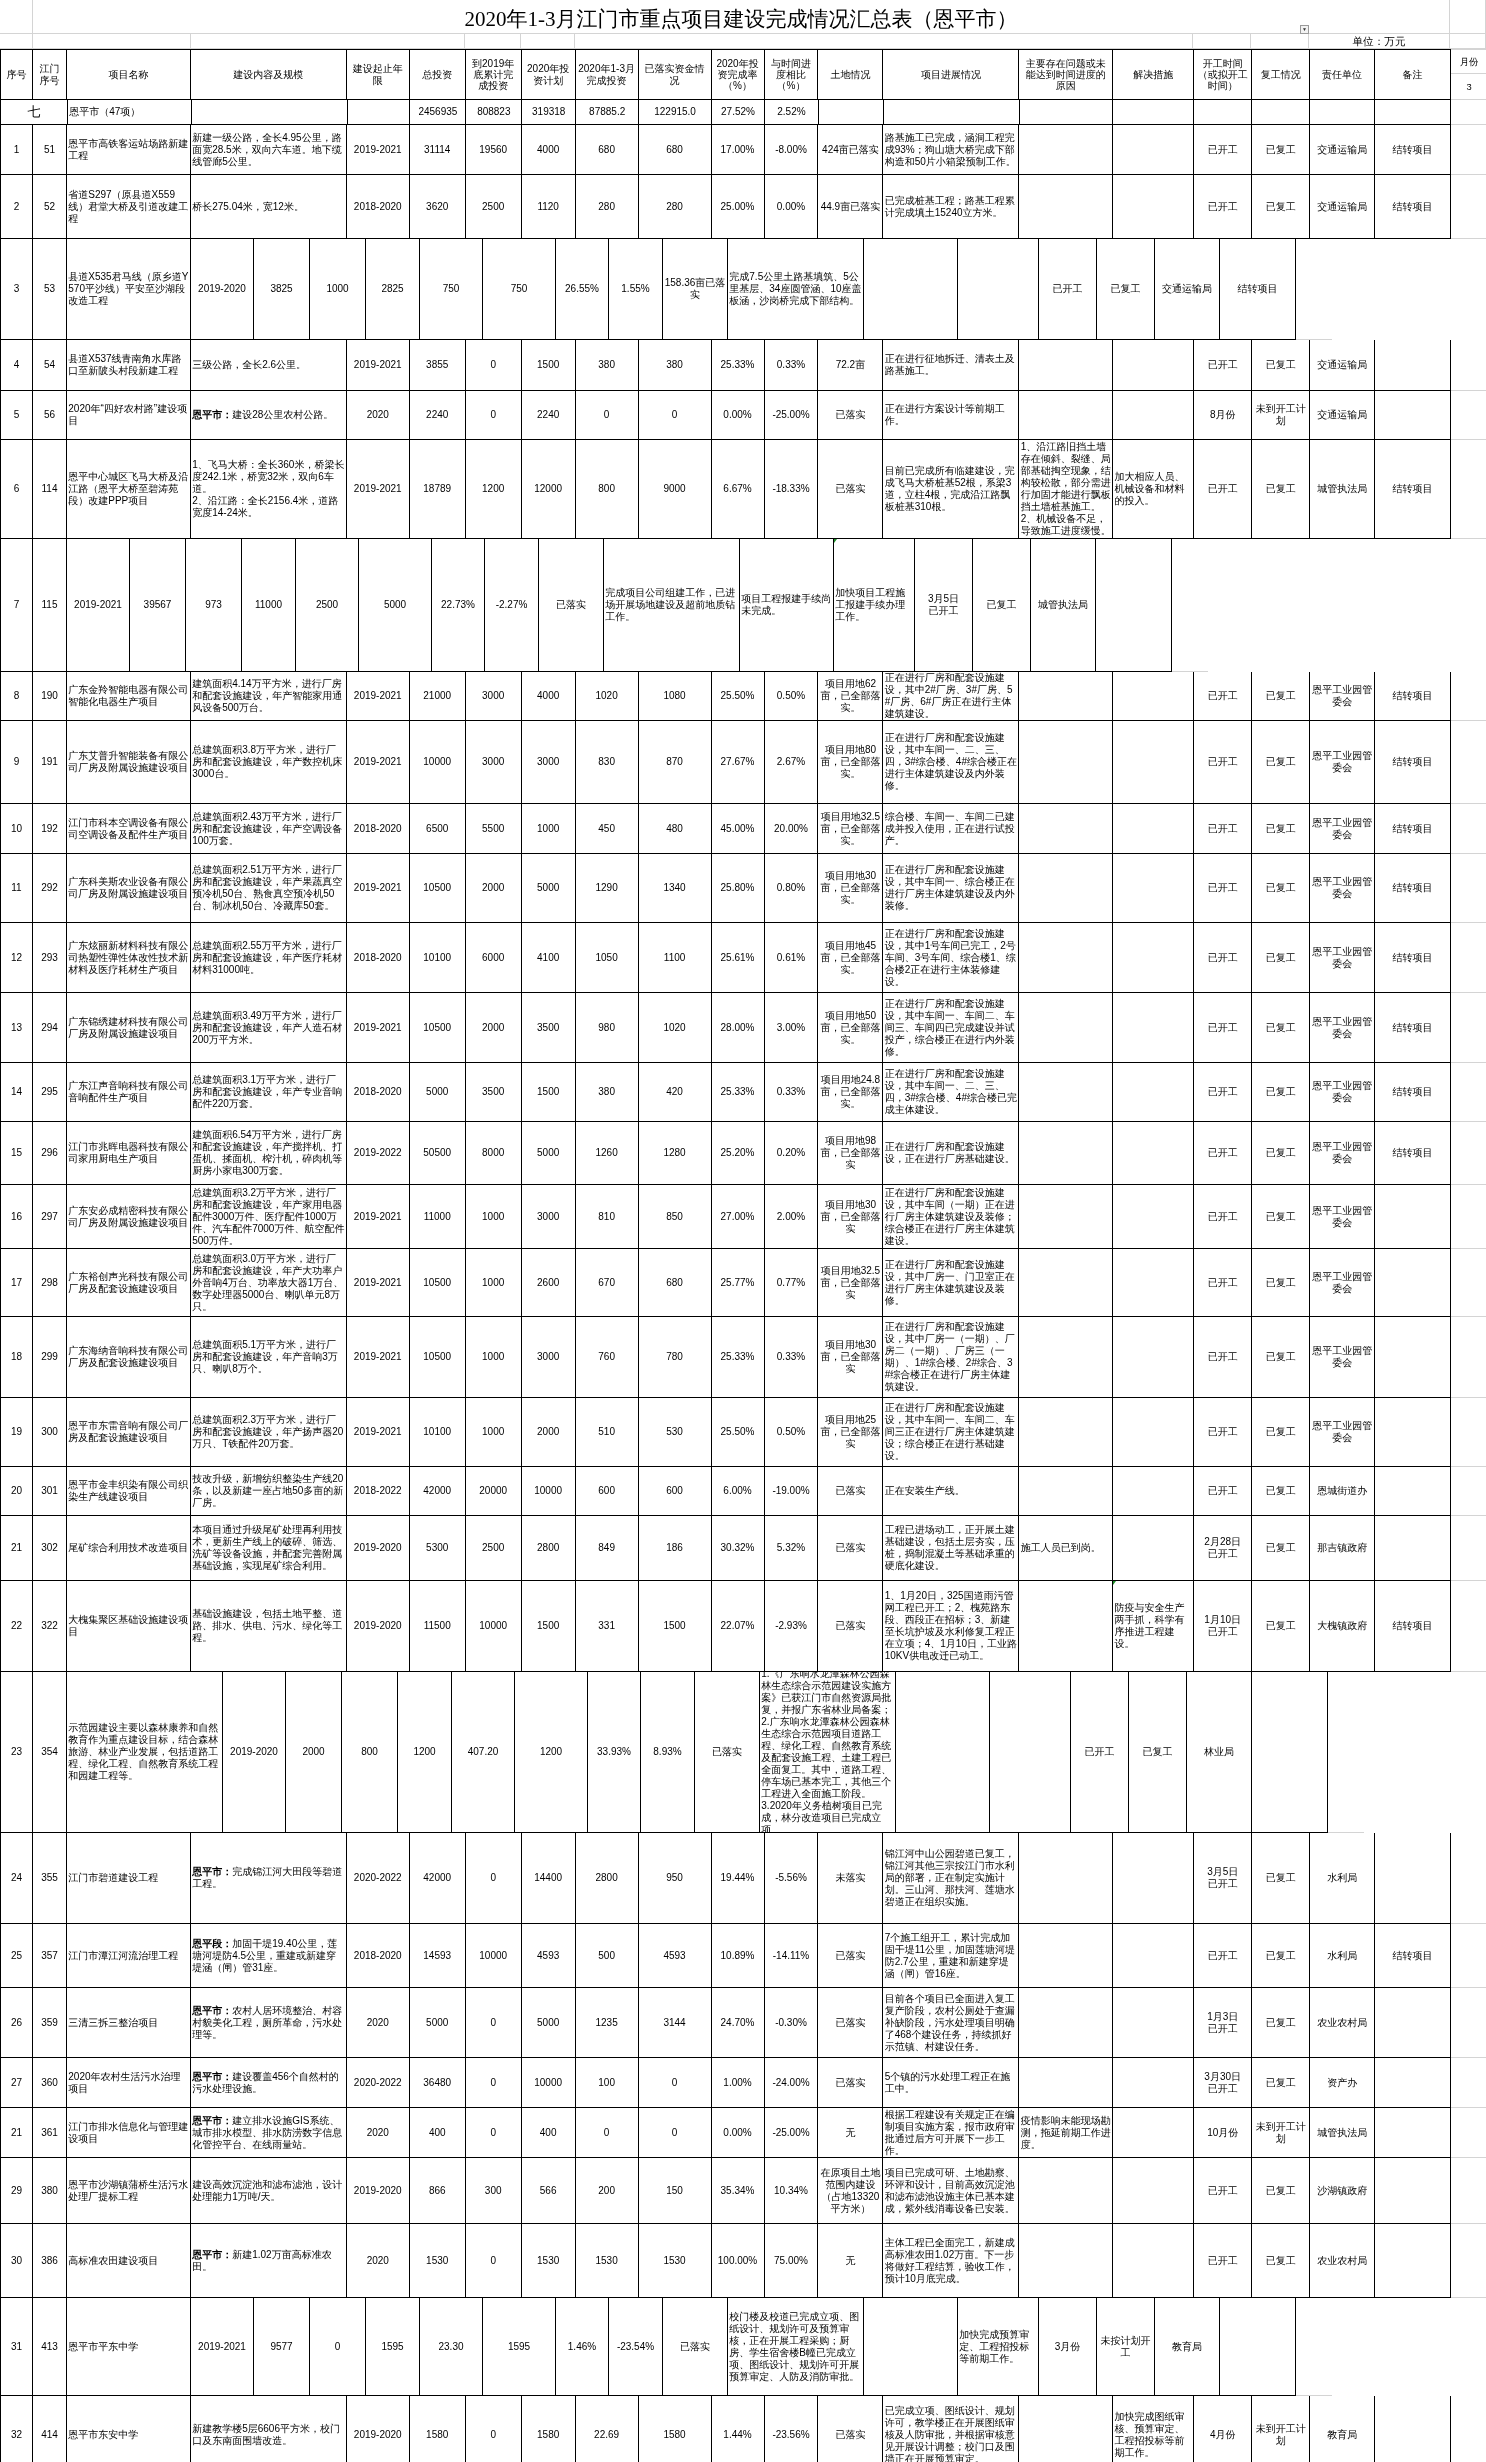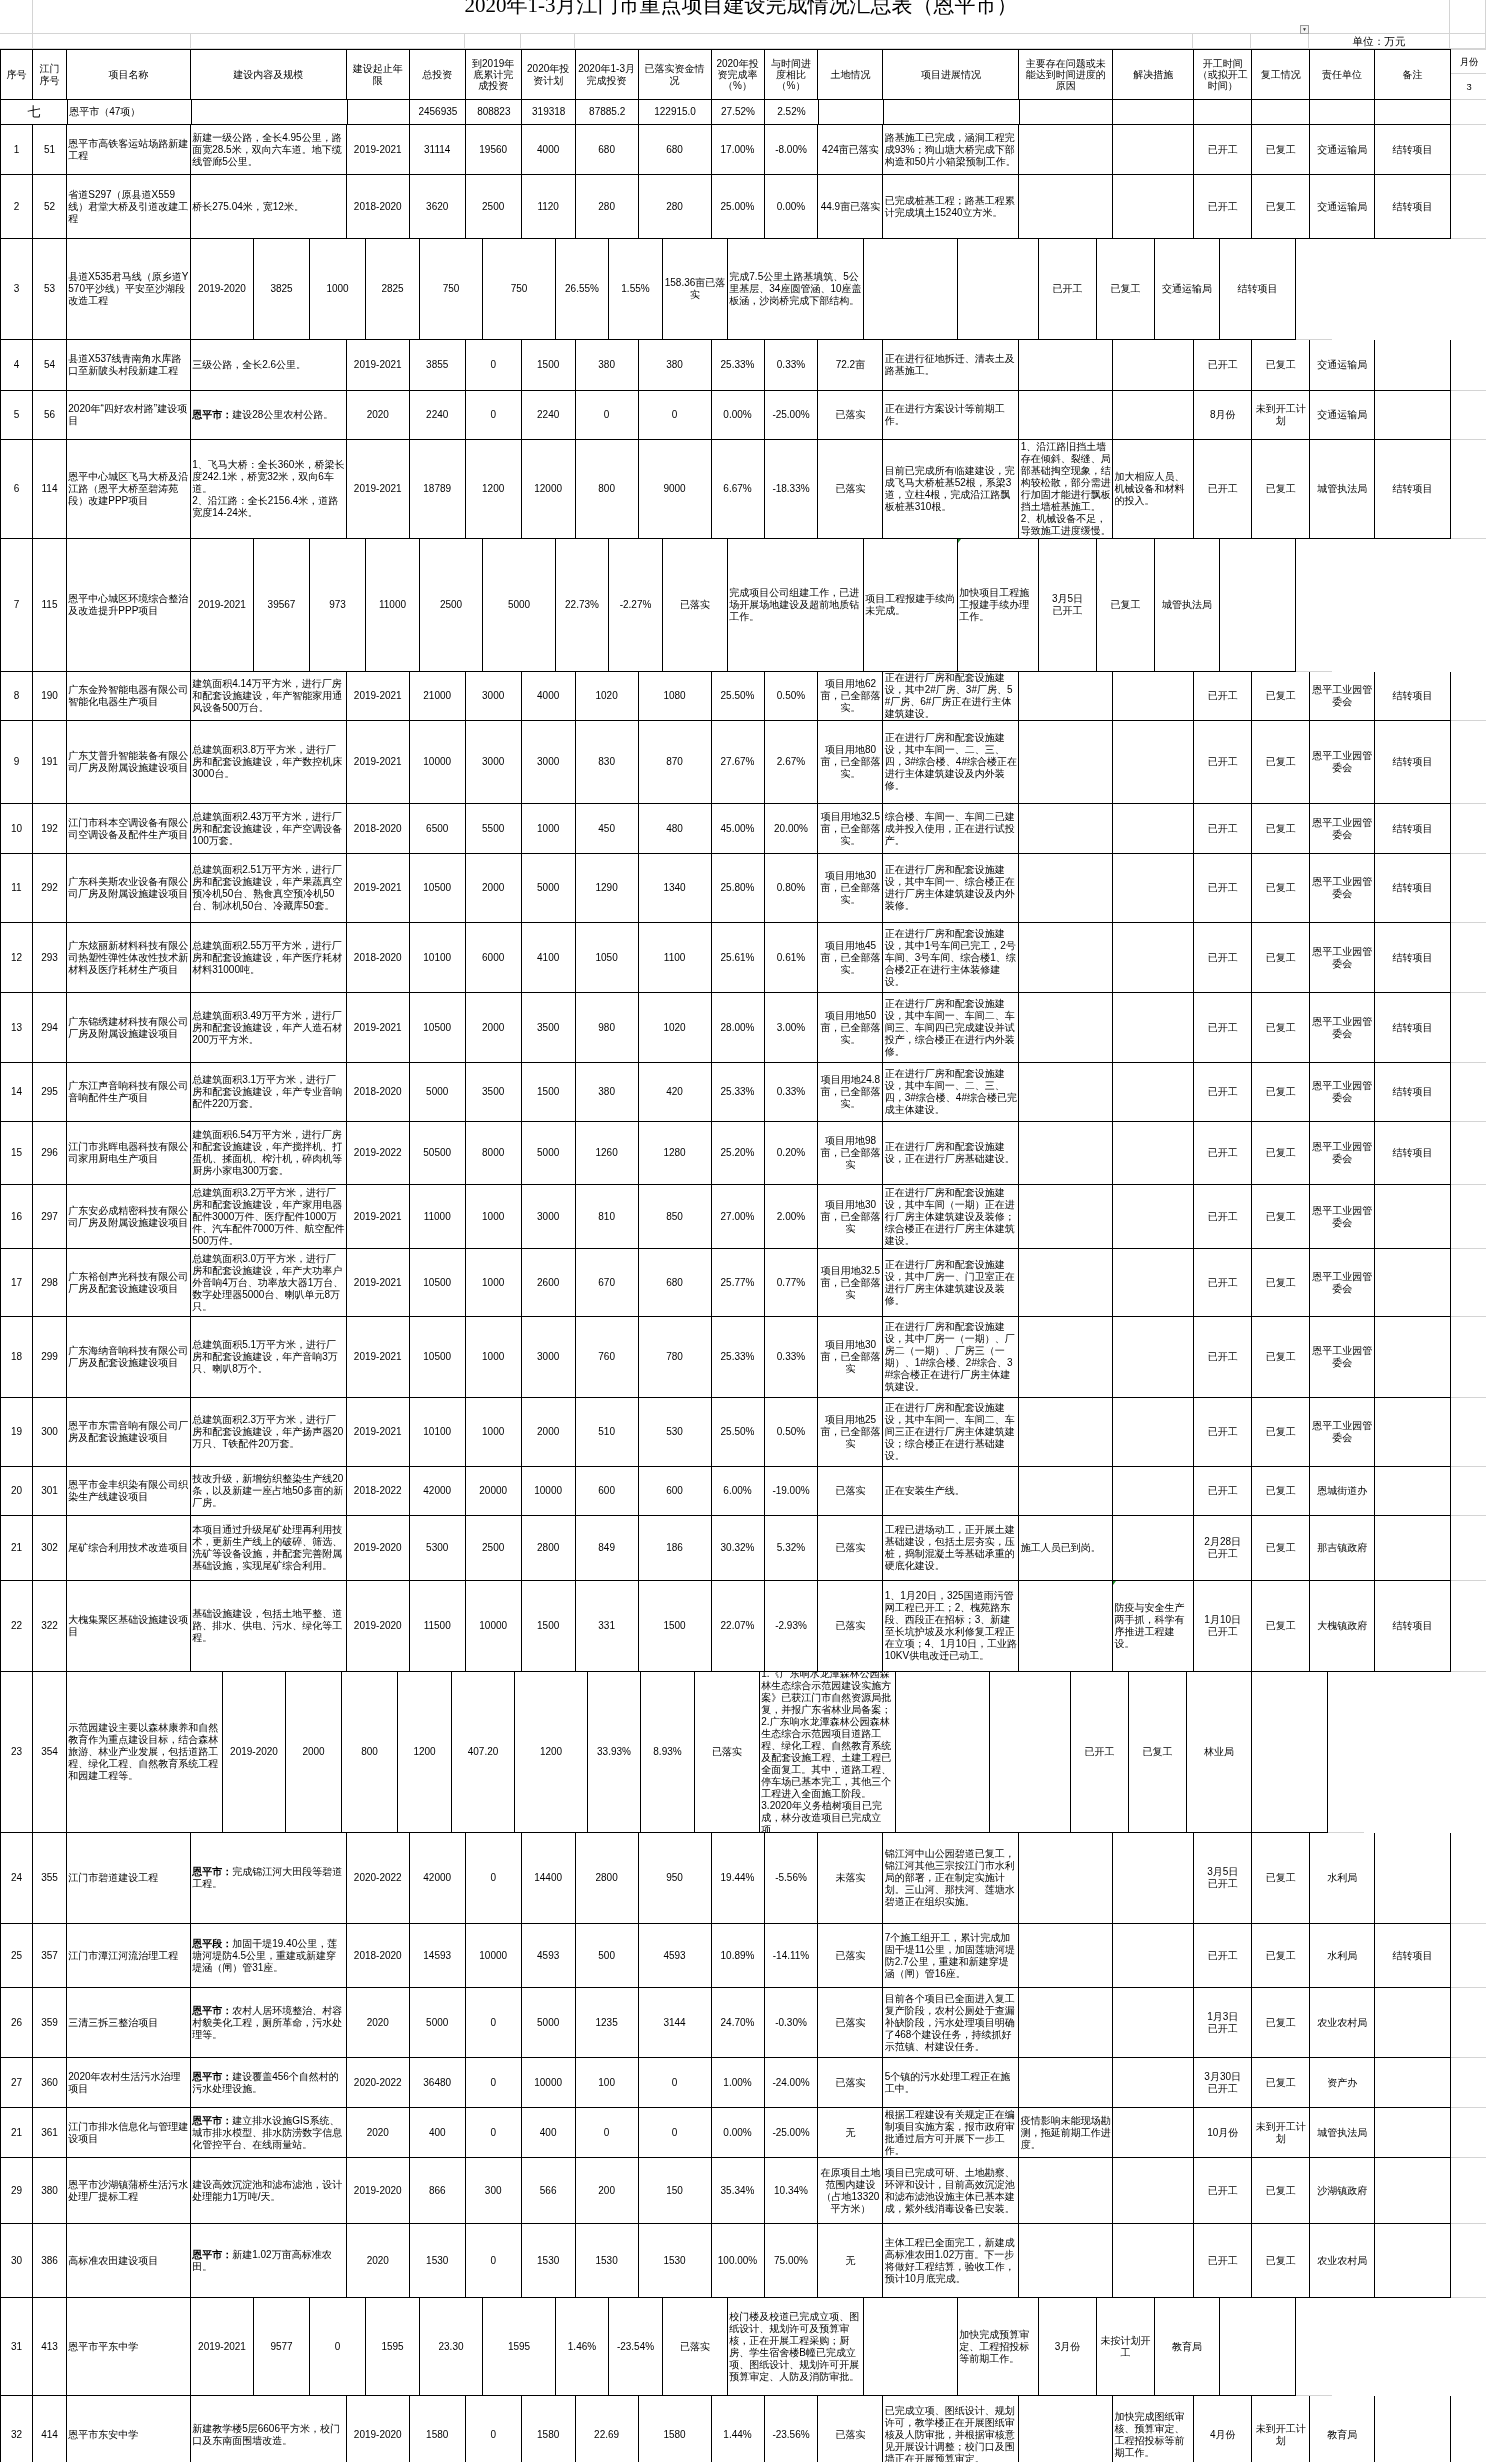--- a/index.html
+++ b/index.html
@@ -14,21 +14,21 @@
   .cell.first { border-left:0.6px solid #000; }
   .c1{width:33px}.c2{width:34px}.c3{width:124px}.c4{width:156px}.c5{width:63px}.c6{width:56px}.c7{width:56px}
   .c8{width:54px}.c9{width:63px}.c10{width:73px}.c11{width:53px}.c12{width:54px}.c13{width:65px}.c14{width:136px}
   .c15{width:94px}.c16{width:81px}.c17{width:58px}.c18{width:58px}.c19{width:65px}.c20{width:76px}
   .c21{width:36px; border-right:none; border-bottom:0.6px solid #d4d4d4;}
   .c12m{width:68px}
 
   
   .light .cell { border-right:0.6px solid #d4d4d4; border-bottom:0.6px solid #d4d4d4; }
   .title-row { height:34px; position:relative; }
-  .title-row .ttl { font-family:"Liberation Serif","DejaVu Serif",serif; font-size:21px; line-height:25px; align-items:flex-end; padding-bottom:15px; }
+  .title-row .ttl { font-family:"Liberation Serif","DejaVu Serif",serif; font-size:21px; line-height:25px; align-items:flex-end; padding-bottom:1px; }
   .unit-row { height:15px; }
   .unit-row .unit { font-size:10.6px; line-height:12.5px; }
   .filter-btn { position:absolute; left:1300px; top:25px; width:8.8px; height:8.8px; box-sizing:border-box; border:0.6px solid #9a9a9a;
                 background:#f2f2f2; font-size:5px; line-height:7.5px; text-align:center; color:#333; }
 
   .hdr { height:51px; }
   .hdr .cell { border-top:1.3px solid #000; padding:0 2.5px; font-size:10px; line-height:11.3px; }
   .hdr .c21 { border-top:0.6px solid #d4d4d4; padding:0; flex-direction:column; align-items:stretch; justify-content:flex-start; }
   .hdr .c21 .mh { box-sizing:border-box; display:flex; align-items:center; justify-content:center; font-size:9.4px; }
   .hdr .c21 .mh.top { height:24px; border-bottom:0.6px solid #d4d4d4; }
@@ -282,21 +282,20 @@
         <div class="cell c17"><div class="txt">已开工</div></div>
         <div class="cell c18"><div class="txt">已复工</div></div>
         <div class="cell c19"><div class="txt">城管执法局</div></div>
         <div class="cell c20"><div class="txt">结转项目</div></div>
         <div class="cell c21"></div>
       </div>
 
       <div class="row">
         <div class="cell c1 first"><div class="txt">7</div></div>
         <div class="cell c2"><div class="txt">115</div></div>
-        <div class="cell c3 left"><div class="txt">恩平中心城区环境综合整治及改造提升PPP项目</div></div>
         <div class="cell c5"><div class="txt">2019-2021</div></div>
         <div class="cell c6"><div class="txt">39567</div></div>
         <div class="cell c7"><div class="txt">973</div></div>
         <div class="cell c8"><div class="txt">11000</div></div>
         <div class="cell c9"><div class="txt">2500</div></div>
         <div class="cell c10"><div class="txt">5000</div></div>
         <div class="cell c11"><div class="txt">22.73%</div></div>
         <div class="cell c12"><div class="txt">-2.27%</div></div>
         <div class="cell c13"><div class="txt">已落实</div></div>
         <div class="cell c14 left"><div class="txt">完成项目公司组建工作，已进场开展场地建设及超前地质钻工作。</div></div>

